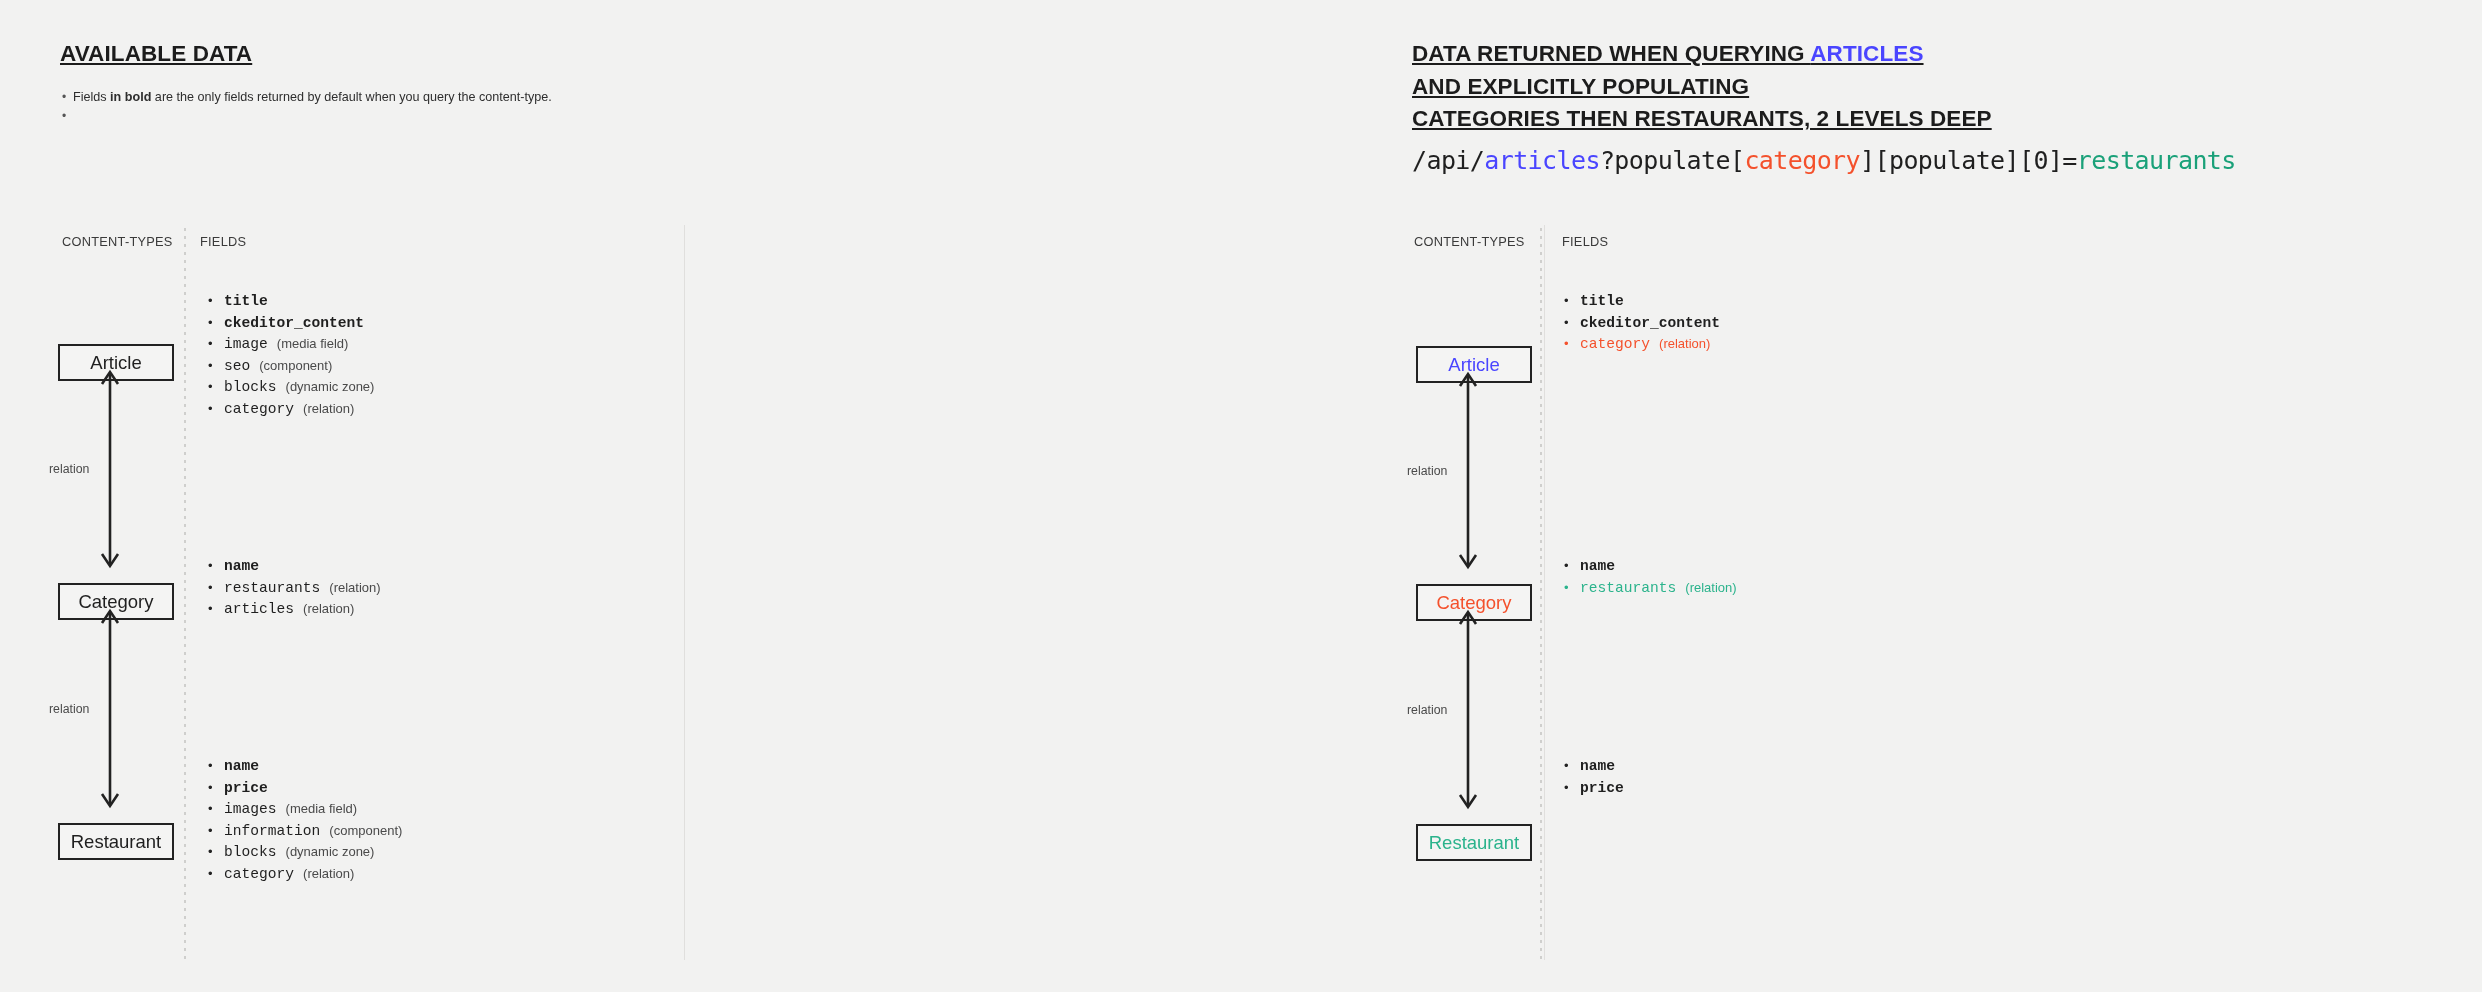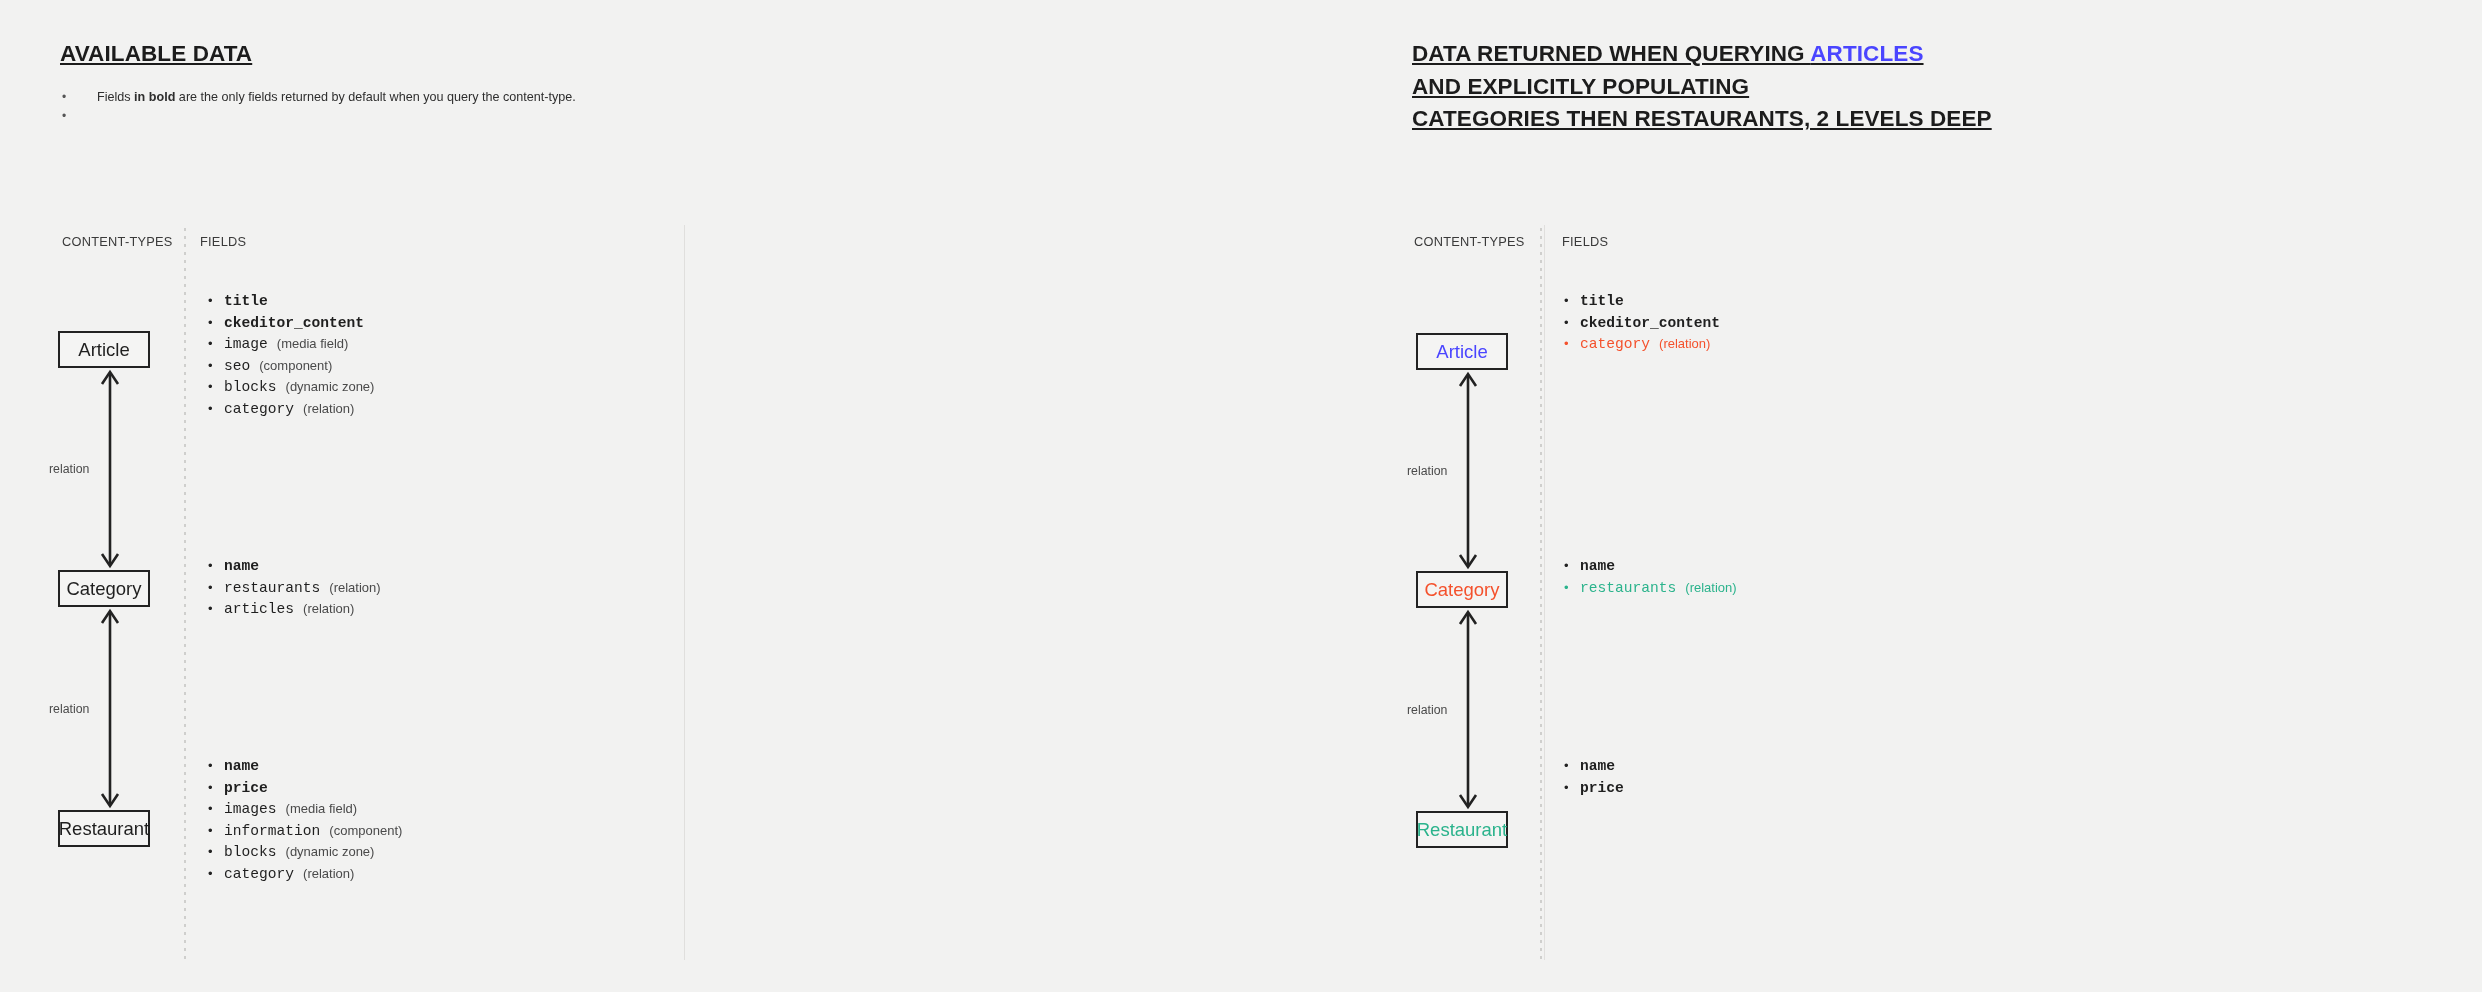--- a/index.html
+++ b/index.html
@@ -71,21 +71,21 @@
     display: flex;
     align-items: flex-start;
   }
   .notes .dot {
     width: 11px;
     flex: 0 0 11px;
     color: #555;
     font-size: 12px;
     line-height: 18.5px;
   }
-  .notes .note-txt { white-space: pre-wrap; margin-left: 24px; }
+  .notes .note-txt { white-space: pre-wrap; }
   .notes b { font-weight: bold; }
 
   
   .api {
     position: absolute;
     font-family: "DejaVu Sans Mono", monospace;
     font-size: 25px;
     letter-spacing: -0.6px;
     color: #1f1f1f;
     white-space: pre;
@@ -113,30 +113,31 @@
     width: 2px;
     height: 732px;
     background-image: linear-gradient(to bottom, #cfcfcd 0 3px, rgba(0,0,0,0) 3px 8px);
     background-size: 2px 8px;
     background-repeat: repeat-y;
   }
 
   
   .ebox {
     position: absolute;
-    width: 92px;
+    width: 116px;
     height: 37px;
     border: 2.4px solid #222;
     background: #f4f4f3;
     box-sizing: border-box;
     display: flex;
     align-items: center;
     justify-content: center;
     font-size: 18.5px;
     color: #1f1f1f;
+    margin-top: 13px;
   }
   .ebox.blue  { color: #4a45ff; }
   .ebox.red   { color: #f4512c; }
   .ebox.green { color: #2bb38c; }
 
   
   .arrow {
     position: absolute;
     width: 26px;
   }
@@ -259,20 +260,21 @@
         <div class="frow"><span class="bul">•</span><span class="fname">information</span><span class="ftype">(component)</span></div>
         <div class="frow"><span class="bul">•</span><span class="fname">blocks</span><span class="ftype">(dynamic zone)</span></div>
         <div class="frow"><span class="bul">•</span><span class="fname">category</span><span class="ftype">(relation)</span></div>
       </div>
   </div>
 
   <div class="col col2">
     <div class="heading h2-pos" id="h-1"><span>DATA RETURNED WHEN QUERYING </span><span class="hl-blue">ARTICLES</span><span>
 AND EXPLICITLY POPULATING
 CATEGORIES THEN RESTAURANTS, 2 LEVELS DEEP</span></div>
+    <div class="api api2-pos" id="api-1"><span>/api/</span><span class="c-blue">articles</span><span>?populate[</span><span class="c-red">category</span><span>][populate][0]=</span><span class="c-green">restaurants</span></div>
 
     <div class="sublabel" style="left:730px;">CONTENT-TYPES</div>
     <div class="sublabel" style="left:878px;">FIELDS</div>
     <div class="dotted-div" style="left:856px;"></div>
 
     <div class="ebox blue" style="left:732px; top:333px;">
       <span>Article</span>
     </div>
     <div class="ebox red" style="left:732px; top:571px;">
       <span>Category</span>

